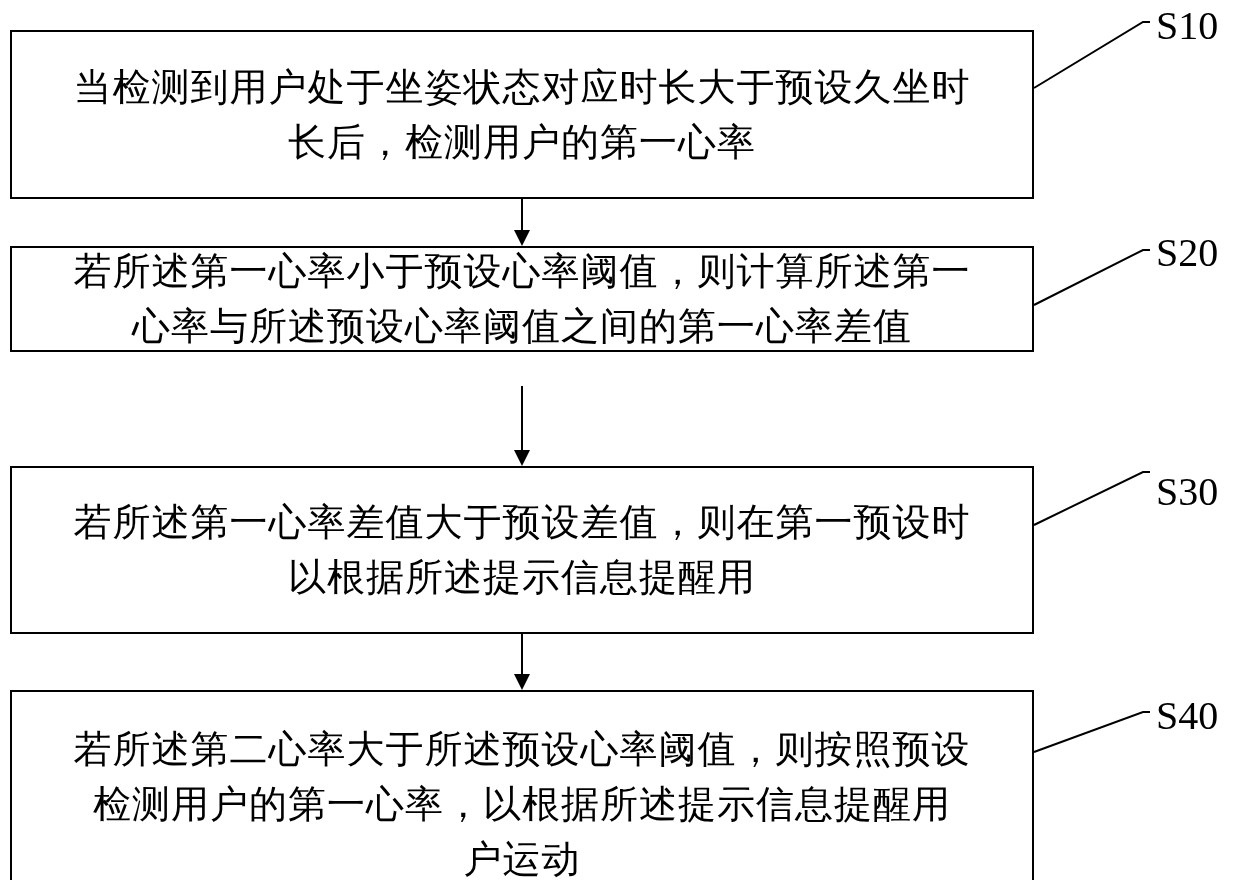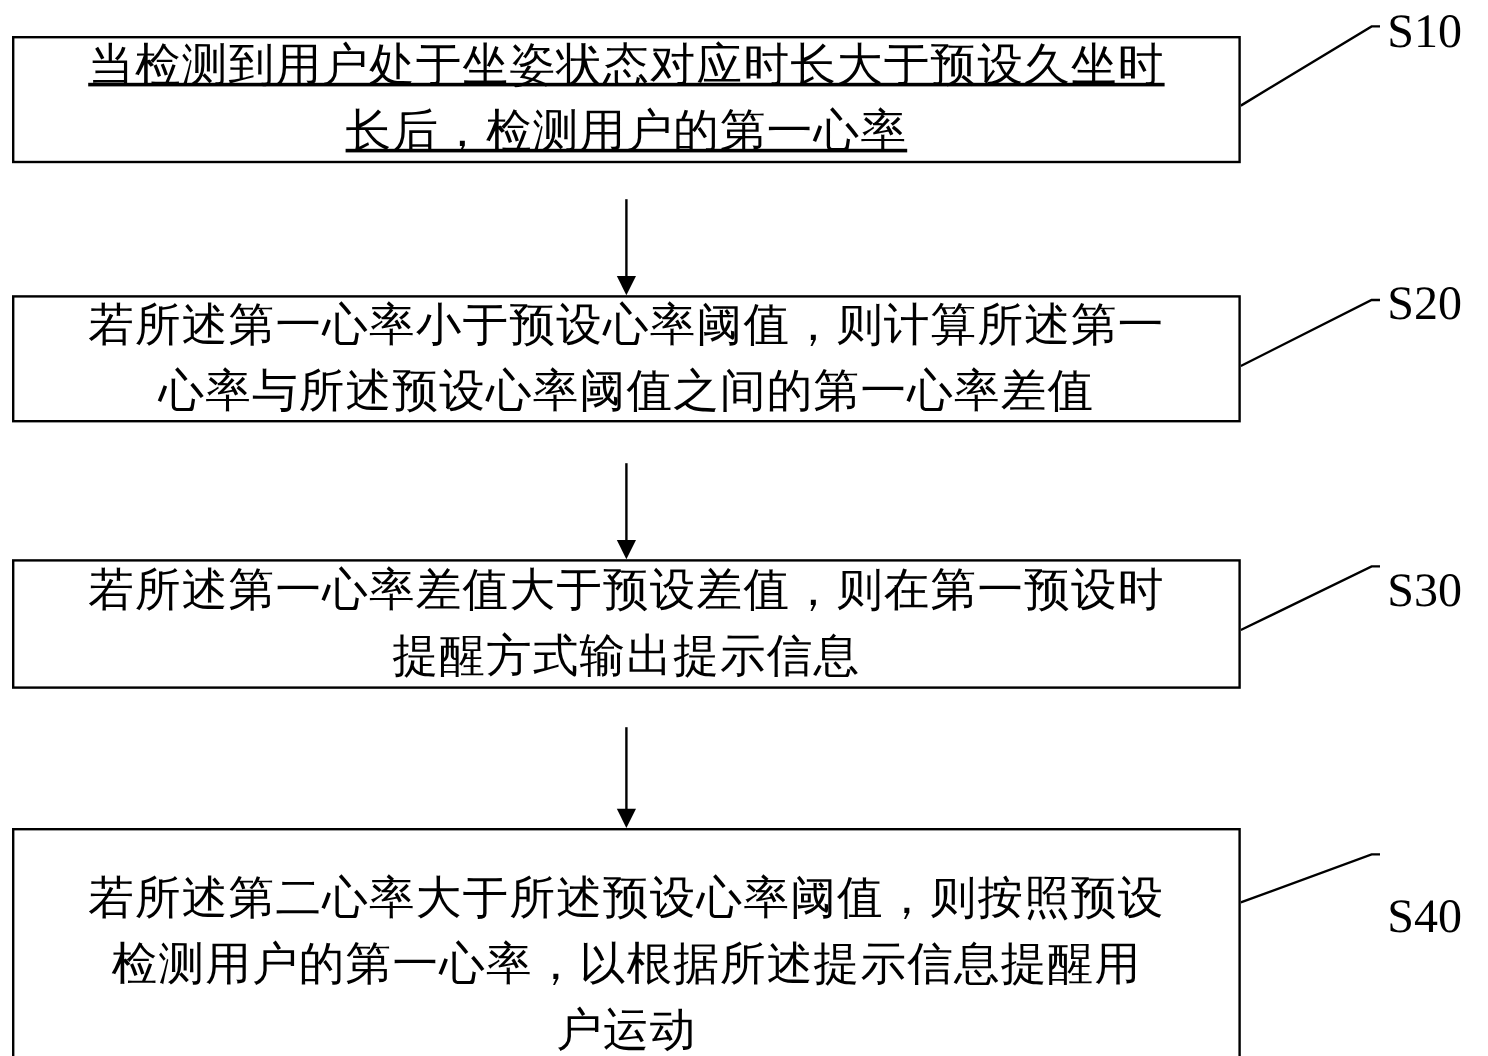--- a/index.html
+++ b/index.html
@@ -68,38 +68,38 @@
 
     <polyline points="1034,88 1143,22 1150,22" fill="none" stroke="#000" stroke-width="2"></polyline>
 
     <polyline points="1034,305 1143,250 1150,250" fill="none" stroke="#000" stroke-width="2"></polyline>
 
     <polyline points="1034,525 1143,472 1150,472" fill="none" stroke="#000" stroke-width="2"></polyline>
 
     <polyline points="1034,752 1143,712 1150,712" fill="none" stroke="#000" stroke-width="2"></polyline>
   </svg>
 
-  <div class="flow-box" style="top:30px; height:106px;text-decoration:underline;">
+  <div class="flow-box" style="top:30px; height:169px;">
     <div class="text-line">当检测到用户处于坐姿状态对应时长大于预设久坐时</div>
     <div class="text-line">长后，检测用户的第一心率</div>
   </div>
   <div class="step-label" style="top:6px;">S10</div>
 
   <div class="flow-box" style="top:246px; height:106px;">
     <div class="text-line">若所述第一心率小于预设心率阈值，则计算所述第一</div>
     <div class="text-line">心率与所述预设心率阈值之间的第一心率差值</div>
   </div>
   <div class="step-label" style="top:233px;text-align:right;">S20</div>
 
-  <div class="flow-box" style="top:466px; height:108px;">
+  <div class="flow-box" style="top:466px; height:168px;">
     <div class="text-line">若所述第一心率差值大于预设差值，则在第一预设时</div>
-    <div class="text-line">提醒方式输出提示信息</div>
+    <div class="text-line">以根据所述提示信息提醒用</div>
   </div>
   <div class="step-label" style="top:472px;">S30</div>
 
   <div class="flow-box" style="top:690px; height:229px;">
     <div class="text-line">若所述第二心率大于所述预设心率阈值，则按照预设</div>
     <div class="text-line">检测用户的第一心率，以根据所述提示信息提醒用</div>
     <div class="text-line">户运动</div>
   </div>
-  <div class="step-label" style="top:696px;margin-top:48px;">S40</div>
+  <div class="step-label" style="top:696px;">S40</div>
 
 </div>
 
 </body></html>

